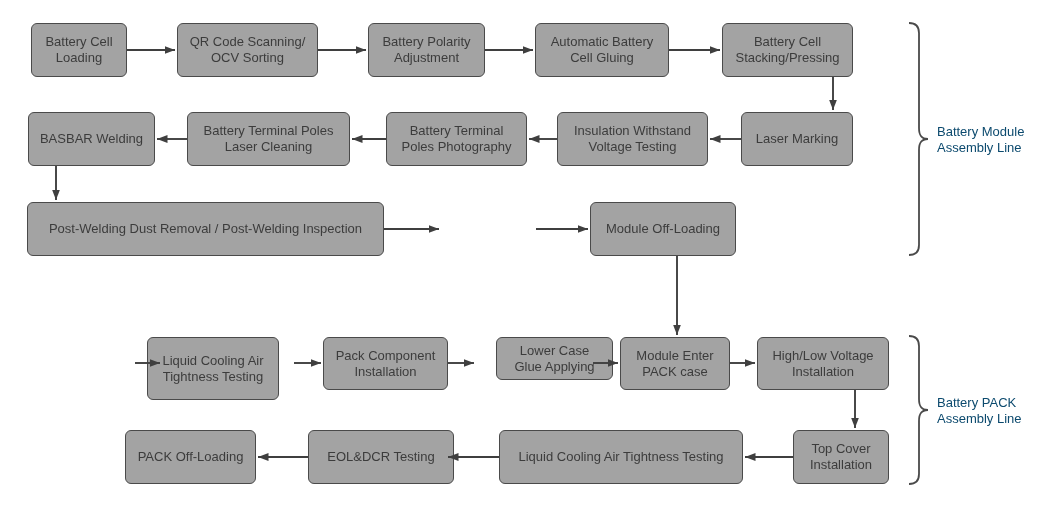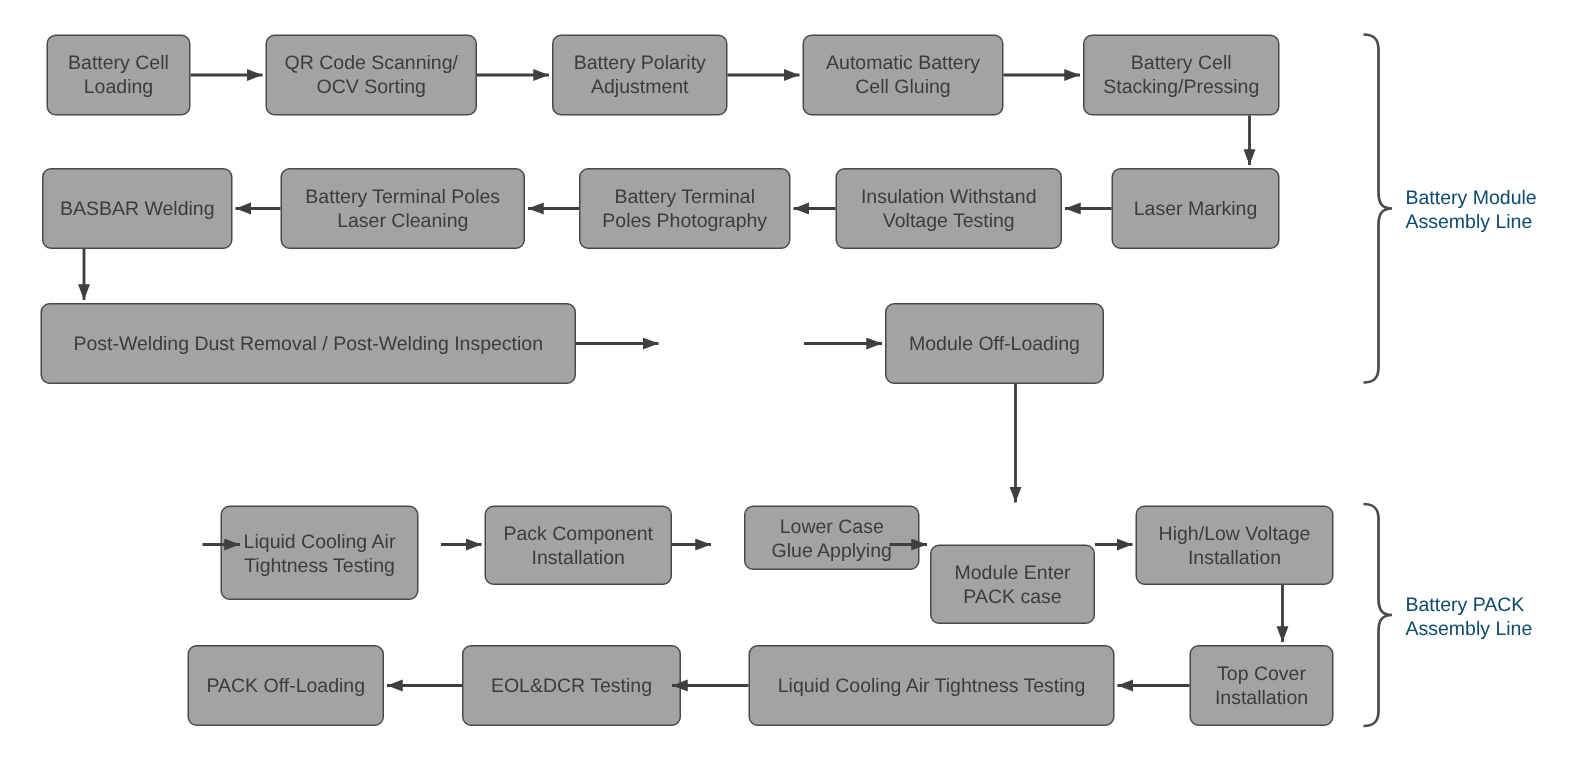--- a/index.html
+++ b/index.html
@@ -72,21 +72,21 @@
 
   <div class="node" style="left:27px;  top:202px; width:357px; height:54px;">Post-Welding Dust Removal / Post-Welding Inspection</div>
   <div class="node" style="left:590px; top:202px; width:146px; height:54px;">Module Off-Loading</div>
 
   <div class="node" style="left:147px; top:337px; width:132px; height:63px;">Liquid Cooling Air
 Tightness Testing</div>
   <div class="node" style="left:323px; top:337px; width:125px; height:53px;">Pack Component
 Installation</div>
   <div class="node" style="left:476px; top:337px; width:117px; height:43px;margin-left:20px;">Lower Case
 Glue Applying</div>
-  <div class="node" style="left:620px; top:337px; width:110px; height:53px;margin-top:26px;">Module Enter
+  <div class="node" style="left:620px; top:337px; width:110px; height:53px;">Module Enter
 PACK case</div>
   <div class="node" style="left:757px; top:337px; width:132px; height:53px;">High/Low Voltage
 Installation</div>
 
   <div class="node" style="left:125px; top:430px; width:131px; height:54px;">PACK Off-Loading</div>
   <div class="node" style="left:308px; top:430px; width:146px; height:54px;">EOL&amp;DCR Testing</div>
   <div class="node" style="left:499px; top:430px; width:244px; height:54px;">Liquid Cooling Air Tightness Testing</div>
   <div class="node" style="left:793px; top:430px; width:96px;  height:54px;">Top Cover
 Installation</div>
 

